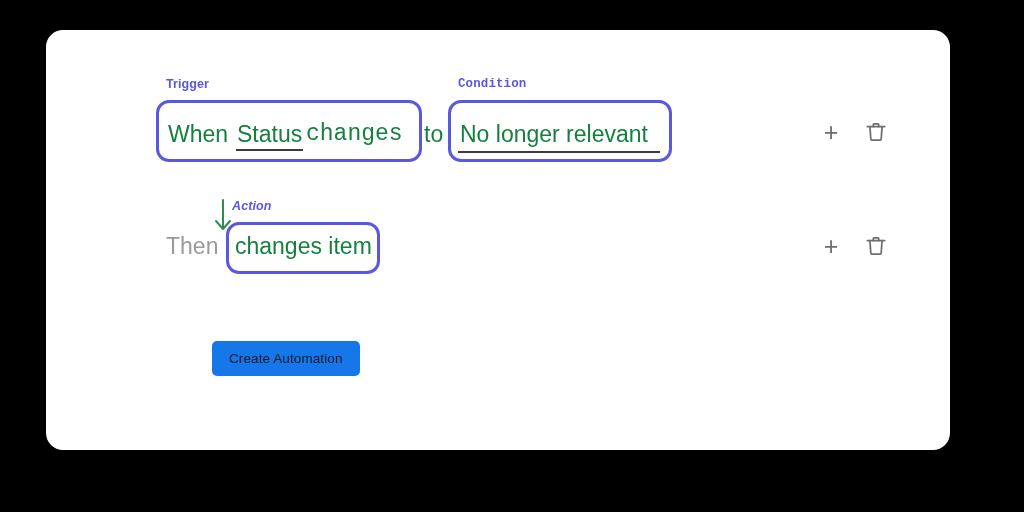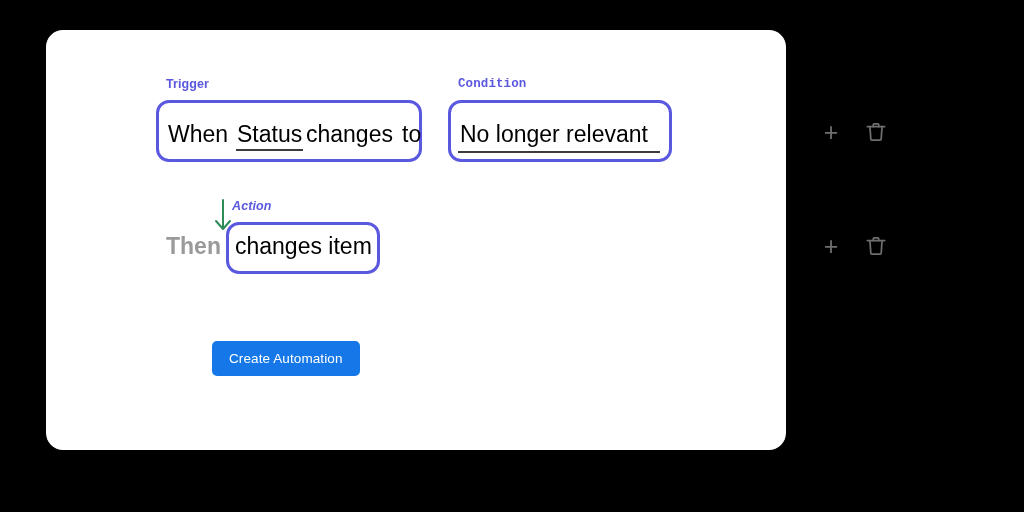--- a/index.html
+++ b/index.html
@@ -20,21 +20,21 @@
     width: 1024px;
     height: 512px;
     background: #000000;
   }
 
   
   #card {
     position: absolute;
     left: 46px;
     top: 30px;
-    width: 740px;
+    width: 904px;
     height: 420px;
     background: #ffffff;
     border-radius: 17px;
   }
 
   
   .rule-row {
     position: absolute;
     left: 0;
     top: 0;
@@ -57,27 +57,26 @@
     color: #5b58e0;
     letter-spacing: 0.1px;
     white-space: nowrap;
     line-height: 1;
   }
 
   
   .phrase {
     position: absolute;
     font-size: 23px;
-    color: #000000;
+    color: #15803d;
     white-space: nowrap;
     line-height: 1;
   }
   .phrase.muted {
     color: #9a9a9a;
-    font-weight: bold;
   }
 
   
   .token-underline {
     position: absolute;
     height: 2px;
     background: #3c3c3c;
   }
 
   
@@ -112,21 +111,21 @@
   }
 
   
   #create-automation-button {
     position: absolute;
     left: 166px;
     top: 311px;
     height: 35px;
     padding: 0 17px;
     background: #1678e8;
-    color: #ffffff;
+    color: #0f172a;
     font-size: 13.5px;
     border: none;
     border-radius: 5px;
     cursor: pointer;
     font-family: "Liberation Sans", sans-serif;
     letter-spacing: 0.1px;
     white-space: nowrap;
   }
 </style>
 </head>
@@ -140,23 +139,23 @@
 
       <div class="field-label" style="left:120px; top:48px;">Trigger</div>
 
       <div class="capsule" style="left:110px; top:70px; width:266px; height:62px;"></div>
 
       <div class="phrase" style="left:122px; top:93px;">When </div>
 
       <div class="phrase" style="left:191px; top:93px;">Status</div>
       <div class="token-underline" style="left:190px; top:119px; width:67px;"></div>
 
-      <div class="phrase" style="left:260px; top:93px;"> changes</div>
-
-      <div class="phrase" style="left:356px; top:93px;">to</div>
+      <div class="phrase" style="left:260px; top:93px;font-family:Liberation Mono, monospace;"> changes</div>
+
+      <div class="phrase" style="left:378px; top:93px;">to</div>
 
       <div class="field-label" style="left:412px; top:48px;font-family:Liberation Mono, monospace;">Condition</div>
 
       <div class="capsule" style="left:402px; top:70px; width:224px; height:62px;"></div>
 
       <div class="phrase" style="left:414px; top:93px;text-align:center;">No longer relevant</div>
       <div class="token-underline" style="left:412px; top:121px; width:202px;"></div>
 
       <div class="plus-glyph" style="left:772px; top:89px;">+</div>
 

